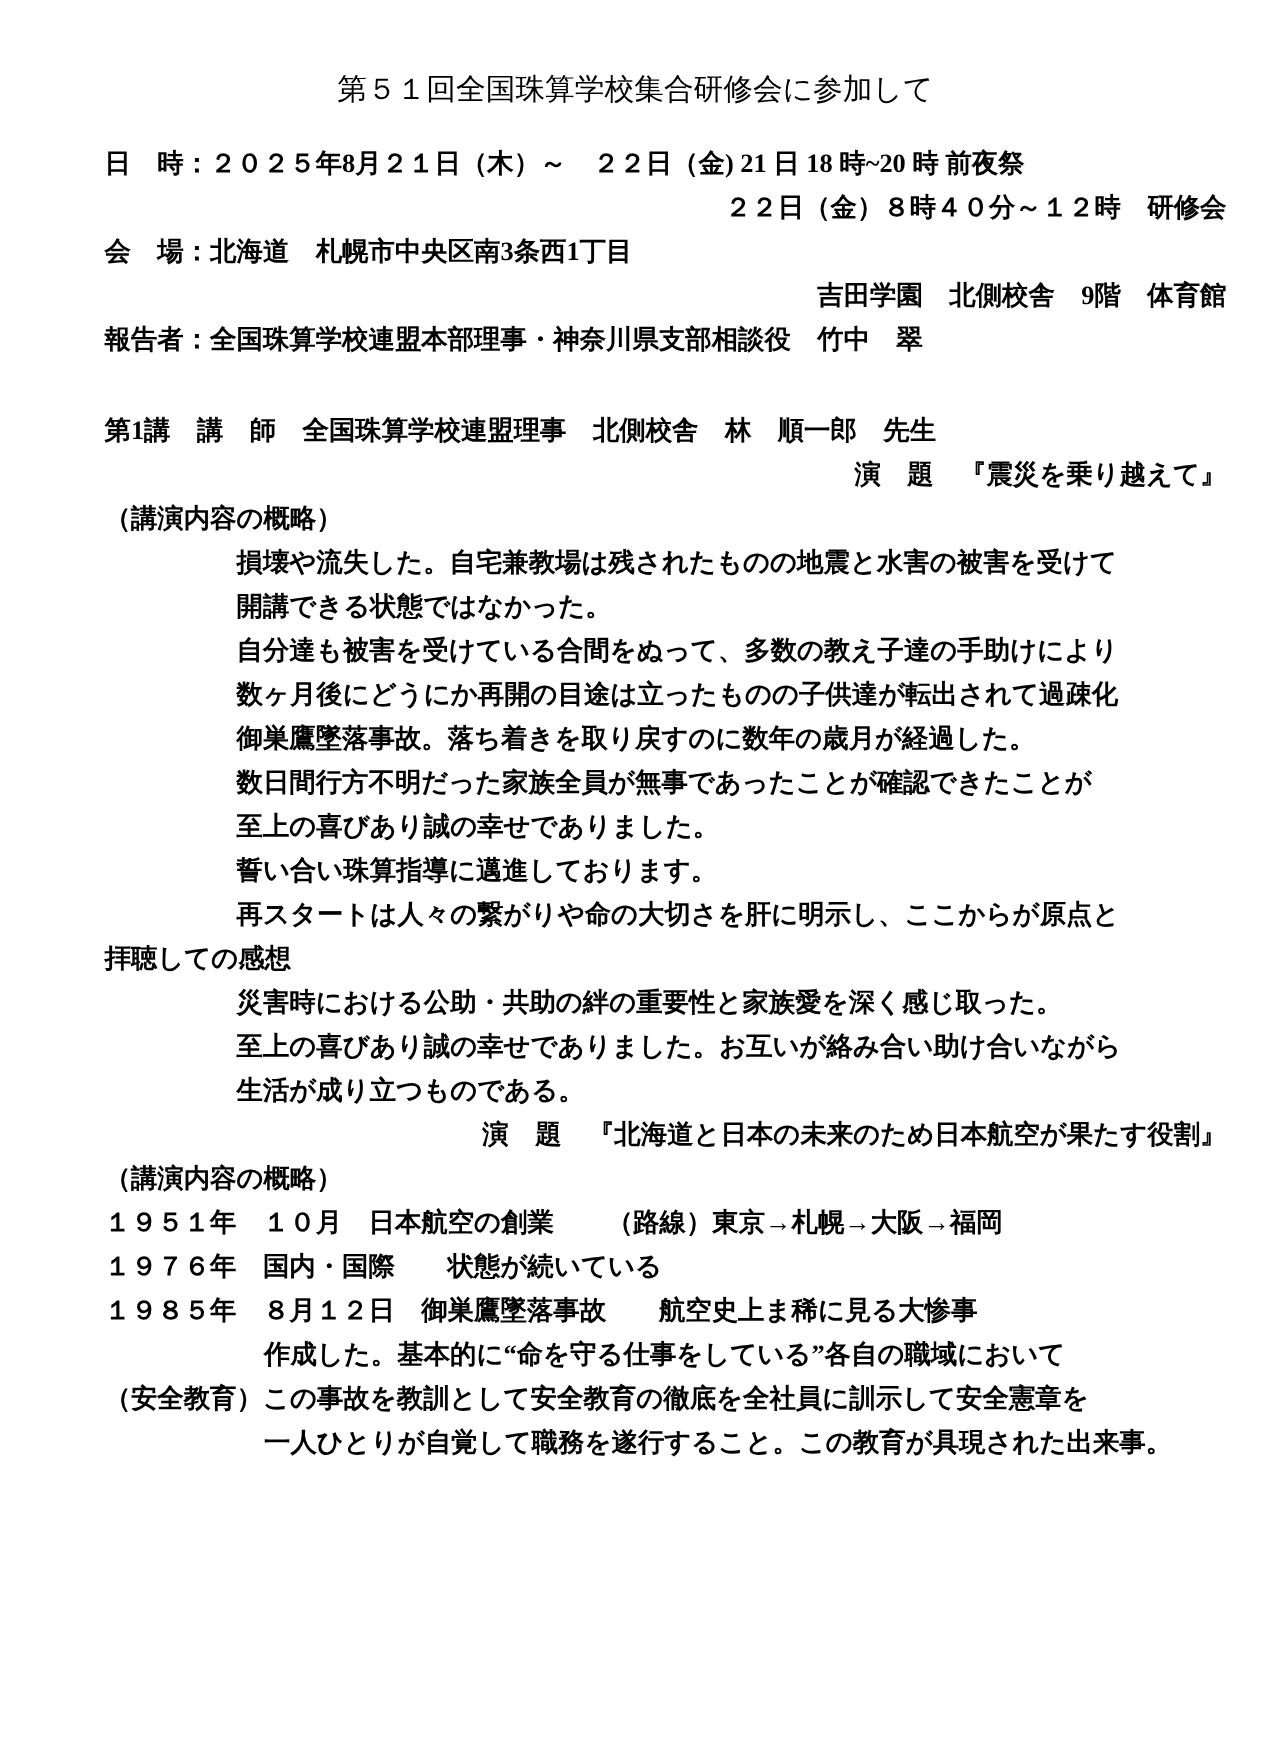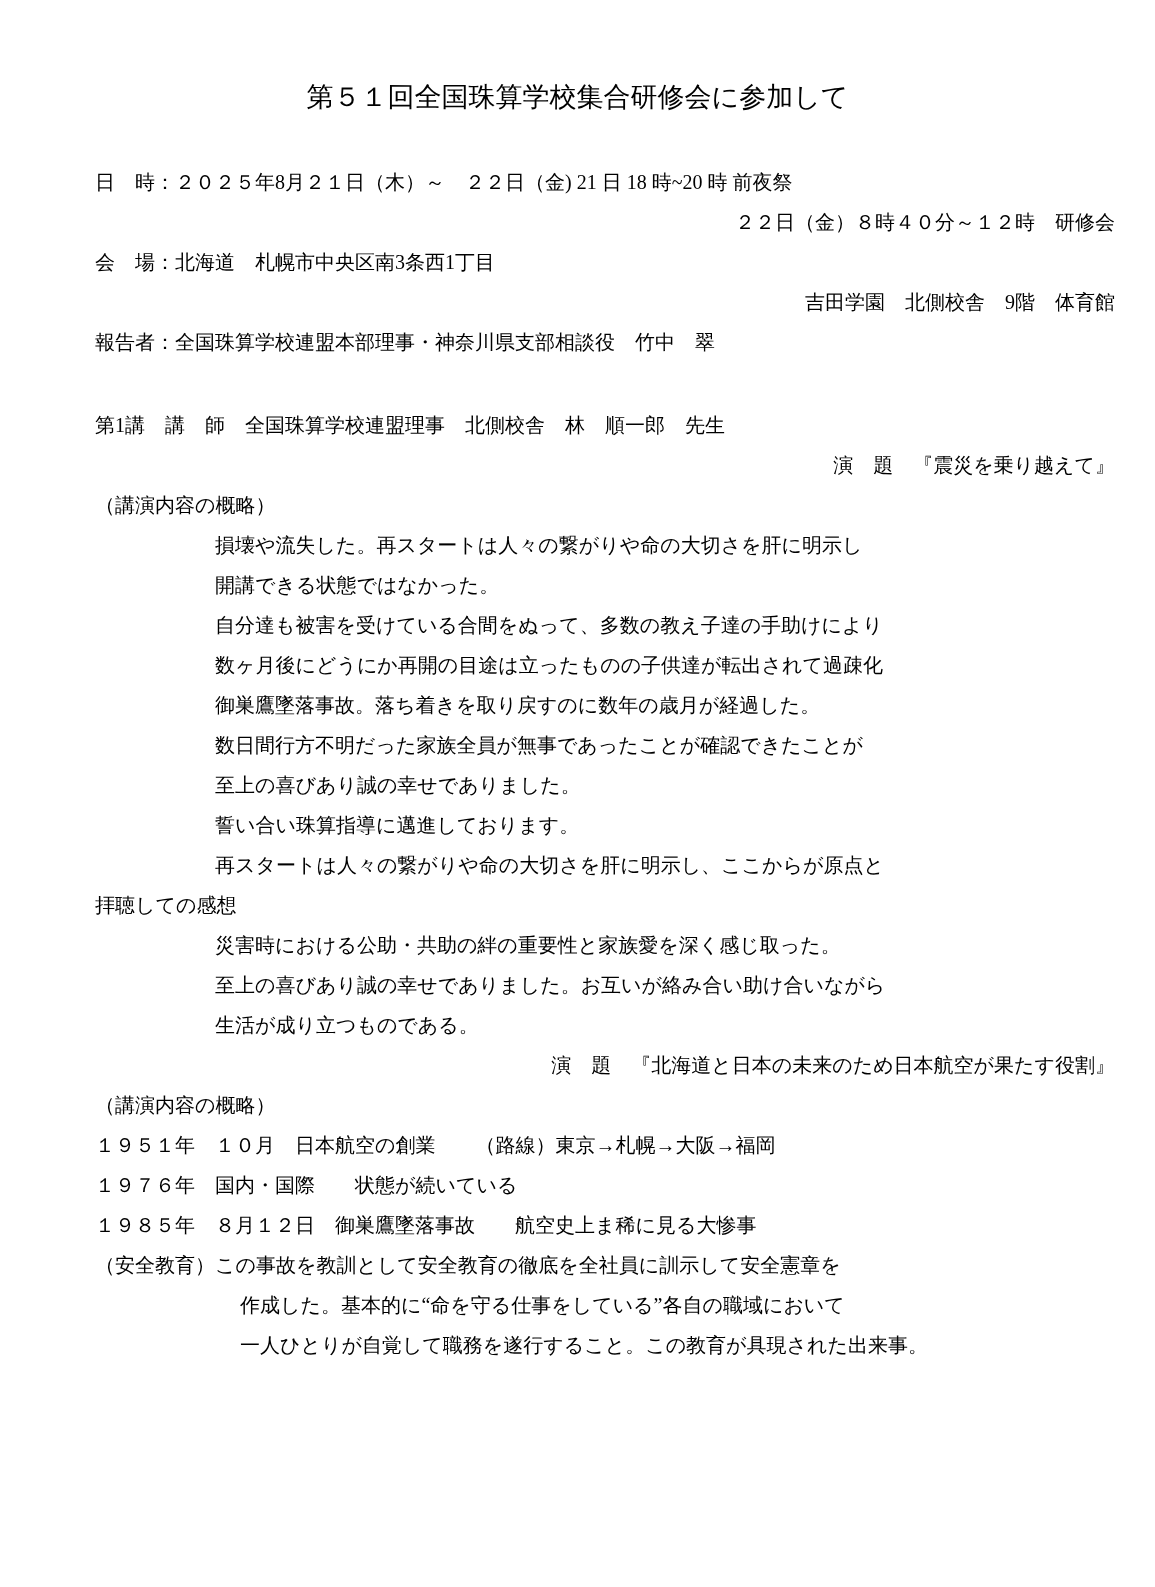--- a/index.html
+++ b/index.html
@@ -10,33 +10,34 @@
   .page {
     position: relative;
     width: 1155px;
     height: 1587px;
     background: #ffffff;
     color: #000000;
     font-family: "Liberation Serif", "DejaVu Serif", serif;
     overflow: hidden;
   }
   .title {
-    margin: 16px;
+    margin: 0;
     padding-top: 62px;
     text-align: center;
     font-size: 27px;
     font-weight: normal;
     line-height: 38px;
     white-space: pre;
   }
   .content {
-    margin-top: 46px;
+    margin-top: 29px;
     margin-left: 95px;
     margin-right: 40px;
-    font-size: 20px;
+    font-size: 24px;
+    font-weight: bold;
   }
   .line {
     height: 40px;
     line-height: 40px;
     white-space: pre;
   }
   .indent-0 { padding-left: 0; }
   .indent-1 { padding-left: 95px; text-align: right; }
   .indent-2 { padding-left: 120px; }
   .indent-3 { padding-left: 145px; }
@@ -49,35 +50,35 @@
   <h1 class="title">第５１回全国珠算学校集合研修会に参加して</h1>
   <div class="content" id="lines-container">
       <div class="line indent-0">日　時：２０２５年8月２１日（木）～　２２日（金) 21 日 18 時~20 時 前夜祭</div>
       <div class="line indent-1">２２日（金）８時４０分～１２時　研修会</div>
       <div class="line indent-0">会　場：北海道　札幌市中央区南3条西1丁目</div>
       <div class="line indent-1">吉田学園　北側校舎　9階　体育館</div>
       <div class="line indent-0">報告者：全国珠算学校連盟本部理事・神奈川県支部相談役　竹中　翠</div>
       <div class="line indent-0 gap-1">第1講　講　師　全国珠算学校連盟理事　北側校舎　林　順一郎　先生</div>
       <div class="line indent-1">演　題　『震災を乗り越えて』</div>
       <div class="line indent-0">（講演内容の概略）</div>
-      <div class="line indent-2">損壊や流失した。再スタートは人々の繋がりや命の大切さを肝に明示し</div>
+      <div class="line indent-2">損壊や流失した。自宅兼教場は残されたものの地震と水害の被害を受けて</div>
       <div class="line indent-2">開講できる状態ではなかった。</div>
       <div class="line indent-2">自分達も被害を受けている合間をぬって、多数の教え子達の手助けにより</div>
       <div class="line indent-2">数ヶ月後にどうにか再開の目途は立ったものの子供達が転出されて過疎化</div>
       <div class="line indent-2">御巣鷹墜落事故。落ち着きを取り戻すのに数年の歳月が経過した。</div>
       <div class="line indent-2">数日間行方不明だった家族全員が無事であったことが確認できたことが</div>
       <div class="line indent-2">至上の喜びあり誠の幸せでありました。</div>
       <div class="line indent-2">誓い合い珠算指導に邁進しております。</div>
       <div class="line indent-2">再スタートは人々の繋がりや命の大切さを肝に明示し、ここからが原点と</div>
       <div class="line indent-0">拝聴しての感想</div>
       <div class="line indent-2">災害時における公助・共助の絆の重要性と家族愛を深く感じ取った。</div>
       <div class="line indent-2">至上の喜びあり誠の幸せでありました。お互いが絡み合い助け合いながら</div>
       <div class="line indent-2">生活が成り立つものである。</div>
       <div class="line indent-1">演　題　『北海道と日本の未来のため日本航空が果たす役割』</div>
       <div class="line indent-0">（講演内容の概略）</div>
       <div class="line indent-0">１９５１年　１０月　日本航空の創業　　（路線）東京→札幌→大阪→福岡</div>
       <div class="line indent-0">１９７６年　国内・国際　　状態が続いている</div>
       <div class="line indent-0">１９８５年　８月１２日　御巣鷹墜落事故　　航空史上ま稀に見る大惨事</div>
+      <div class="line indent-3">作成した。基本的に“命を守る仕事をしている”各自の職域において</div>
       <div class="line indent-0">（安全教育）この事故を教訓として安全教育の徹底を全社員に訓示して安全憲章を</div>
-      <div class="line indent-3">作成した。基本的に“命を守る仕事をしている”各自の職域において</div>
       <div class="line indent-3">一人ひとりが自覚して職務を遂行すること。この教育が具現された出来事。</div>
     </div>
 </div>
 
 </body></html>

